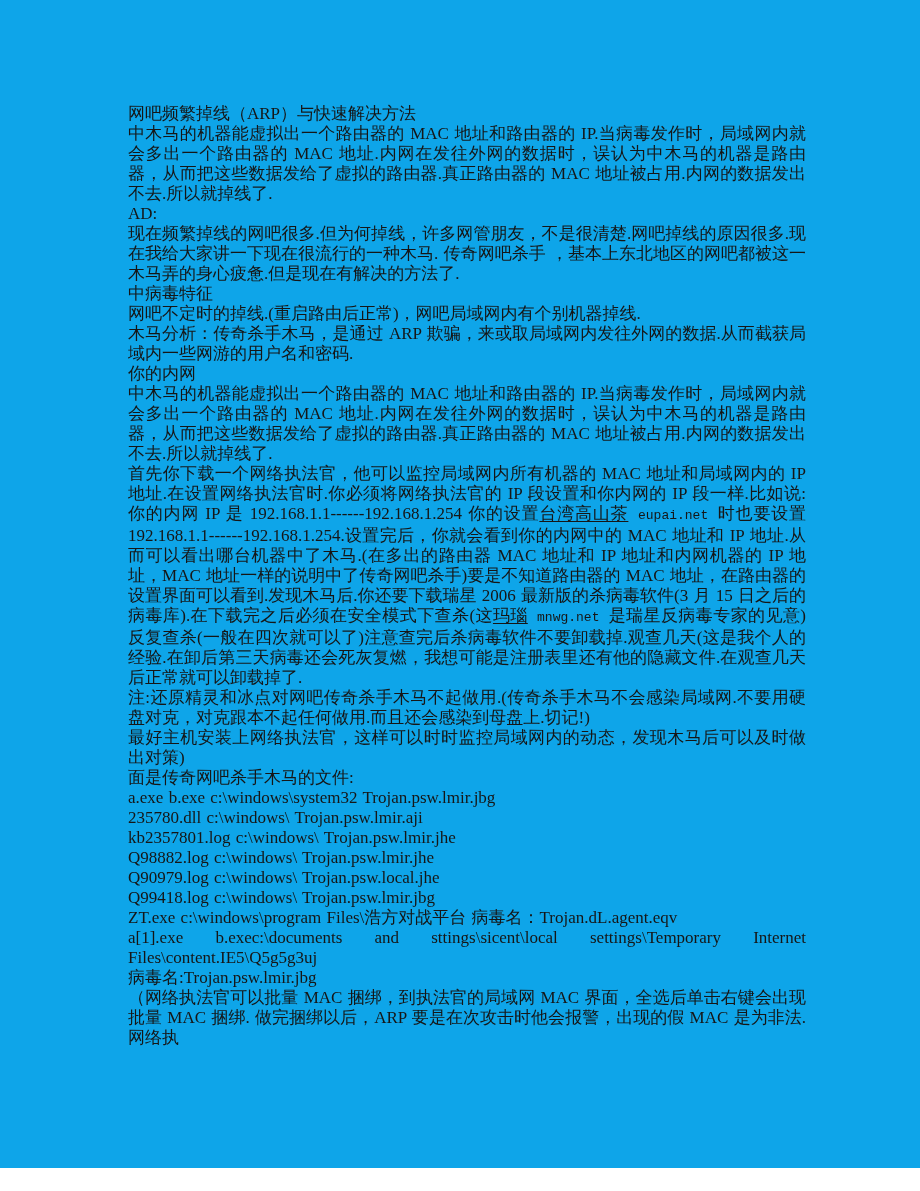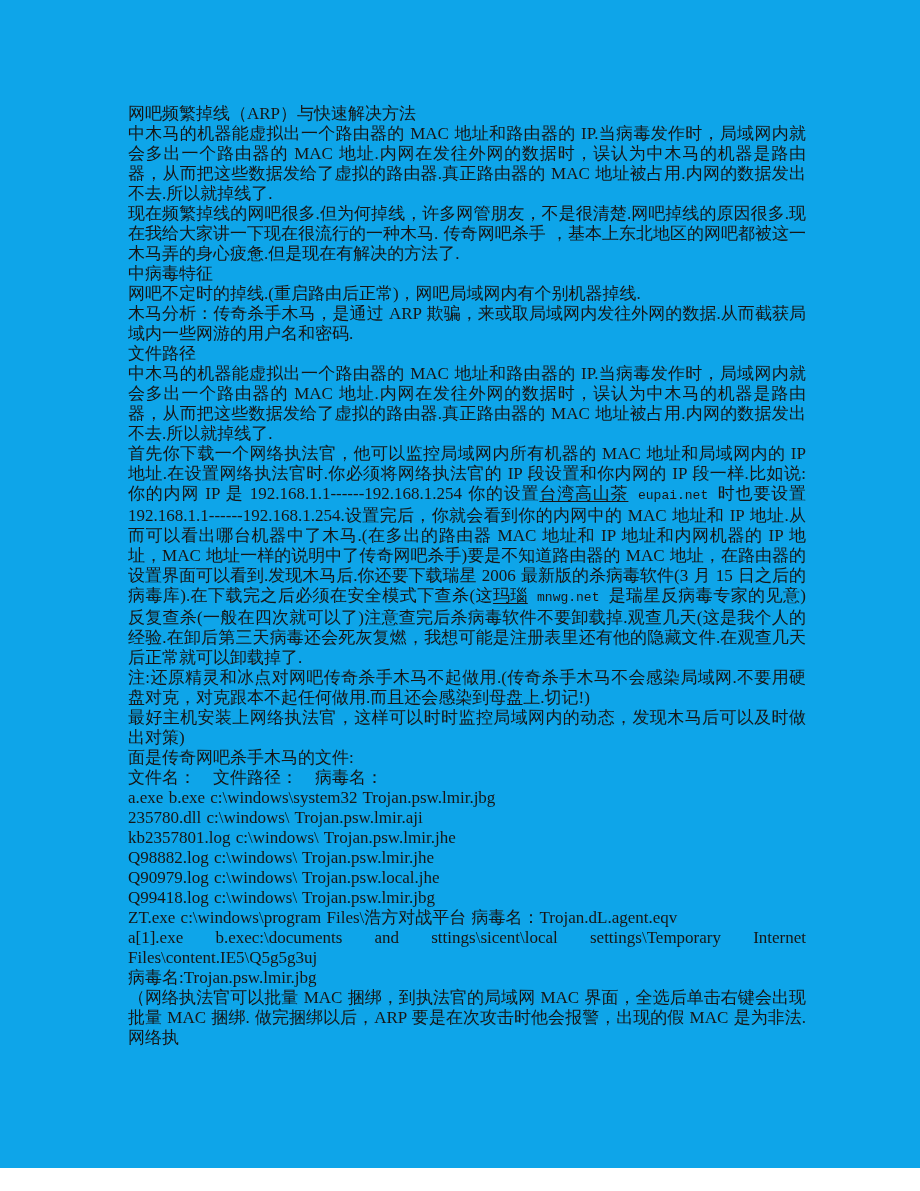--- a/index.html
+++ b/index.html
@@ -43,31 +43,31 @@
     font-size: 13px;
   }
 </style>
 </head>
 <body>
 
 <div class="page">
   <div class="doc-body" id="doc-body">
       <p class="para"><span>网吧频繁掉线（ARP）与快速解决方法</span></p>
       <p class="para"><span>中木马的机器能虚拟出一个路由器的 MAC 地址和路由器的 IP.当病毒发作时，局域网内就会多出一个路由器的 MAC 地址.内网在发往外网的数据时，误认为中木马的机器是路由器，从而把这些数据发给了虚拟的路由器.真正路由器的 MAC 地址被占用.内网的数据发出不去.所以就掉线了.</span></p>
+      <p class="para"><span>AD:</span></p>
       <p class="para"><span>现在频繁掉线的网吧很多.但为何掉线，许多网管朋友，不是很清楚.网吧掉线的原因很多.现在我给大家讲一下现在很流行的一种木马. 传奇网吧杀手 ，基本上东北地区的网吧都被这一木马弄的身心疲惫.但是现在有解决的方法了.</span></p>
       <p class="para"><span>中病毒特征</span></p>
       <p class="para"><span>网吧不定时的掉线.(重启路由后正常)，网吧局域网内有个别机器掉线.</span></p>
       <p class="para"><span>木马分析：传奇杀手木马，是通过 ARP 欺骗，来或取局域网内发往外网的数据.从而截获局域内一些网游的用户名和密码.</span></p>
-      <p class="para"><span>文件路径</span></p>
+      <p class="para"><span>你的内网</span></p>
       <p class="para"><span>中木马的机器能虚拟出一个路由器的 MAC 地址和路由器的 IP.当病毒发作时，局域网内就会多出一个路由器的 MAC 地址.内网在发往外网的数据时，误认为中木马的机器是路由器，从而把这些数据发给了虚拟的路由器.真正路由器的 MAC 地址被占用.内网的数据发出不去.所以就掉线了.</span></p>
       <p class="para"><span>首先你下载一个网络执法官，他可以监控局域网内所有机器的 MAC 地址和局域网内的 IP 地址.在设置网络执法官时.你必须将网络执法官的 IP 段设置和你内网的 IP 段一样.比如说:你的内网 IP 是 192.168.1.1------192.168.1.254 你的设置</span><span class="u">台湾高山茶</span><span class="mono"> eupai.net </span><span>时也要设置 192.168.1.1------192.168.1.254.设置完后，你就会看到你的内网中的 MAC 地址和 IP 地址.从而可以看出哪台机器中了木马.(在多出的路由器 MAC 地址和 IP 地址和内网机器的 IP 地址，MAC 地址一样的说明中了传奇网吧杀手)要是不知道路由器的 MAC 地址，在路由器的设置界面可以看到.发现木马后.你还要下载瑞星 2006 最新版的杀病毒软件(3 月 15 日之后的病毒库).在下载完之后必须在安全模式下查杀(这</span><span class="u">玛瑙</span><span class="mono"> mnwg.net </span><span>是瑞星反病毒专家的见意)反复查杀(一般在四次就可以了)注意查完后杀病毒软件不要卸载掉.观查几天(这是我个人的经验.在卸后第三天病毒还会死灰复燃，我想可能是注册表里还有他的隐藏文件.在观查几天后正常就可以卸载掉了.</span></p>
       <p class="para"><span>注:还原精灵和冰点对网吧传奇杀手木马不起做用.(传奇杀手木马不会感染局域网.不要用硬盘对克，对克跟本不起任何做用.而且还会感染到母盘上.切记!)</span></p>
       <p class="para"><span>最好主机安装上网络执法官，这样可以时时监控局域网内的动态，发现木马后可以及时做出对策)</span></p>
       <p class="para"><span>面是传奇网吧杀手木马的文件:</span></p>
-      <p class="para"><span>文件名：　文件路径：　病毒名：</span></p>
       <p class="para"><span>a.exe b.exe c:\windows\system32 Trojan.psw.lmir.jbg</span></p>
       <p class="para"><span>235780.dll c:\windows\ Trojan.psw.lmir.aji</span></p>
       <p class="para"><span>kb2357801.log c:\windows\ Trojan.psw.lmir.jhe</span></p>
       <p class="para"><span>Q98882.log c:\windows\ Trojan.psw.lmir.jhe</span></p>
       <p class="para"><span>Q90979.log c:\windows\ Trojan.psw.local.jhe</span></p>
       <p class="para"><span>Q99418.log c:\windows\ Trojan.psw.lmir.jbg</span></p>
       <p class="para"><span>ZT.exe c:\windows\program Files\浩方对战平台 病毒名：Trojan.dL.agent.eqv</span></p>
       <p class="para"><span>a[1].exe b.exec:\documents and sttings\sicent\local settings\Temporary Internet Files\content.IE5\Q5g5g3uj</span></p>
       <p class="para"><span>病毒名:Trojan.psw.lmir.jbg</span></p>
       <p class="para"><span>（网络执法官可以批量 MAC 捆绑，到执法官的局域网 MAC 界面，全选后单击右键会出现批量 MAC 捆绑. 做完捆绑以后，ARP 要是在次攻击时他会报警，出现的假 MAC 是为非法. 网络执</span></p>

